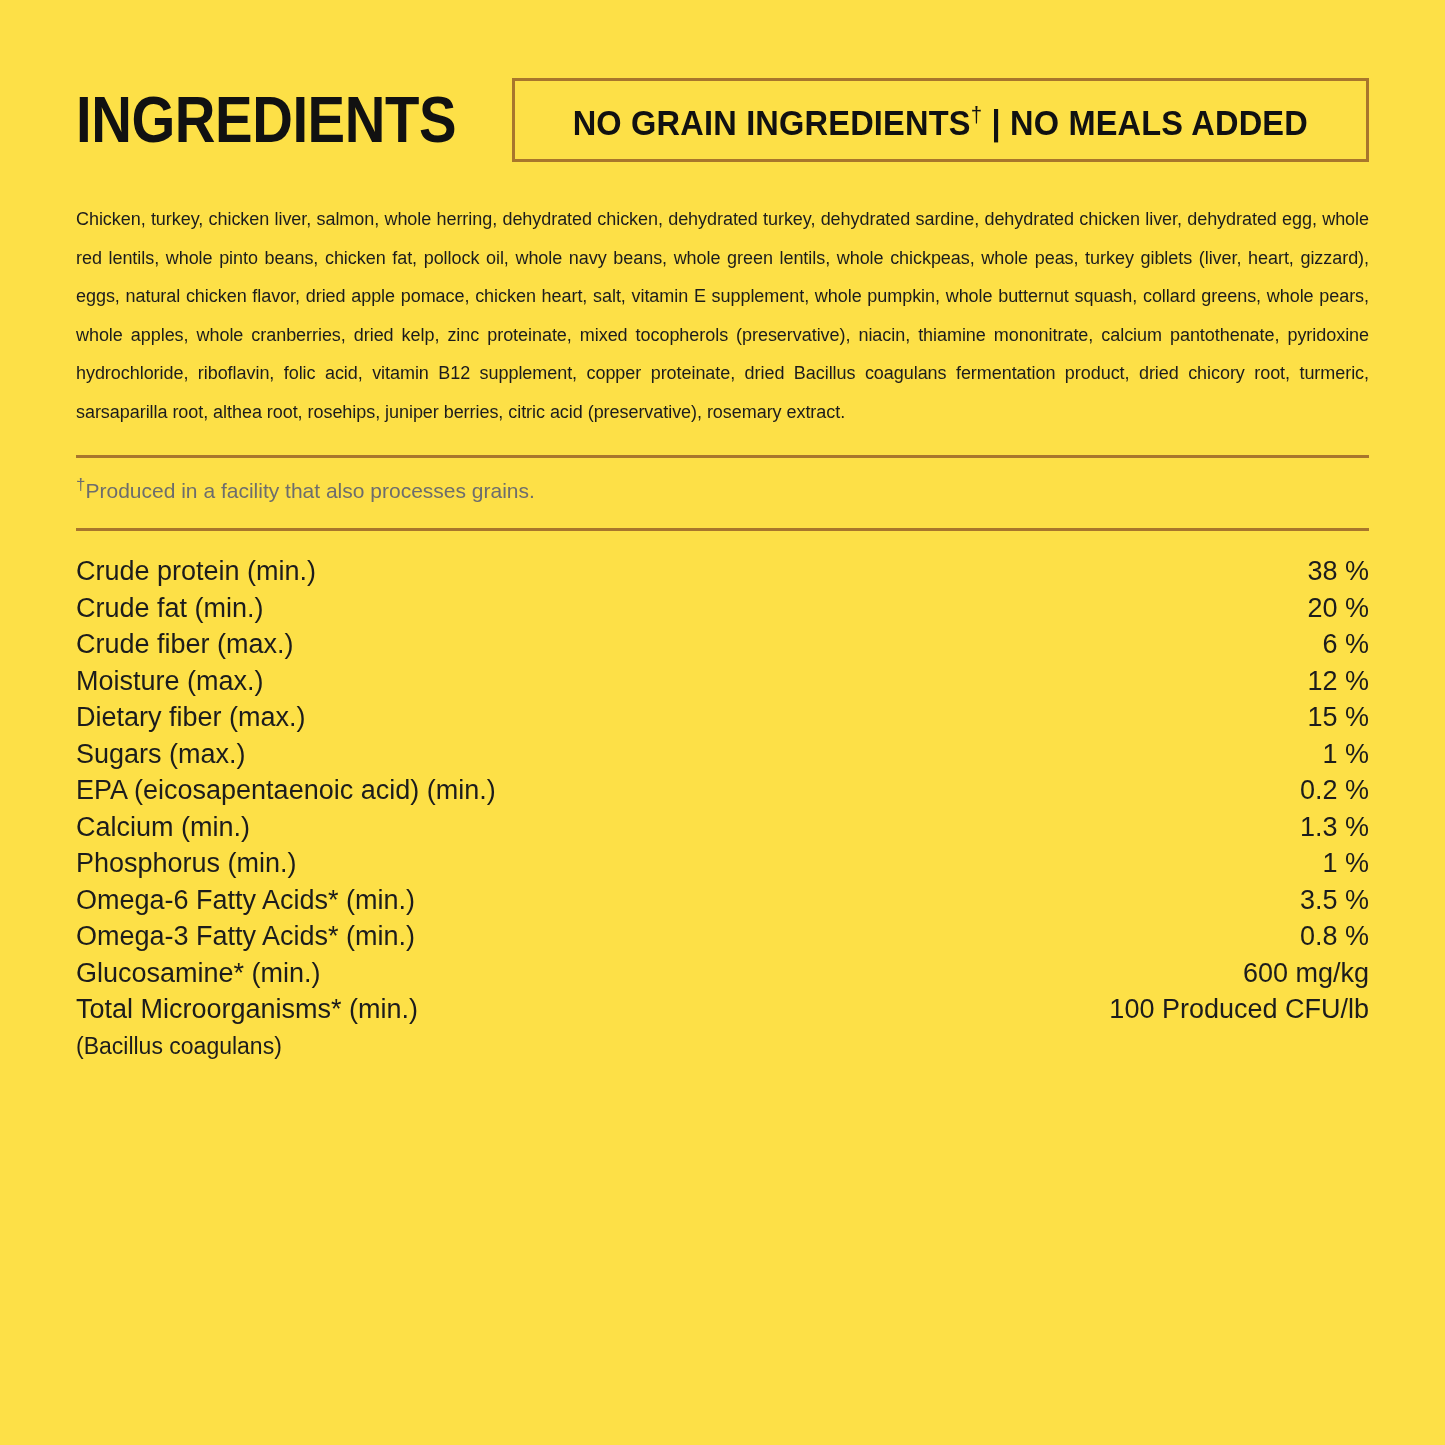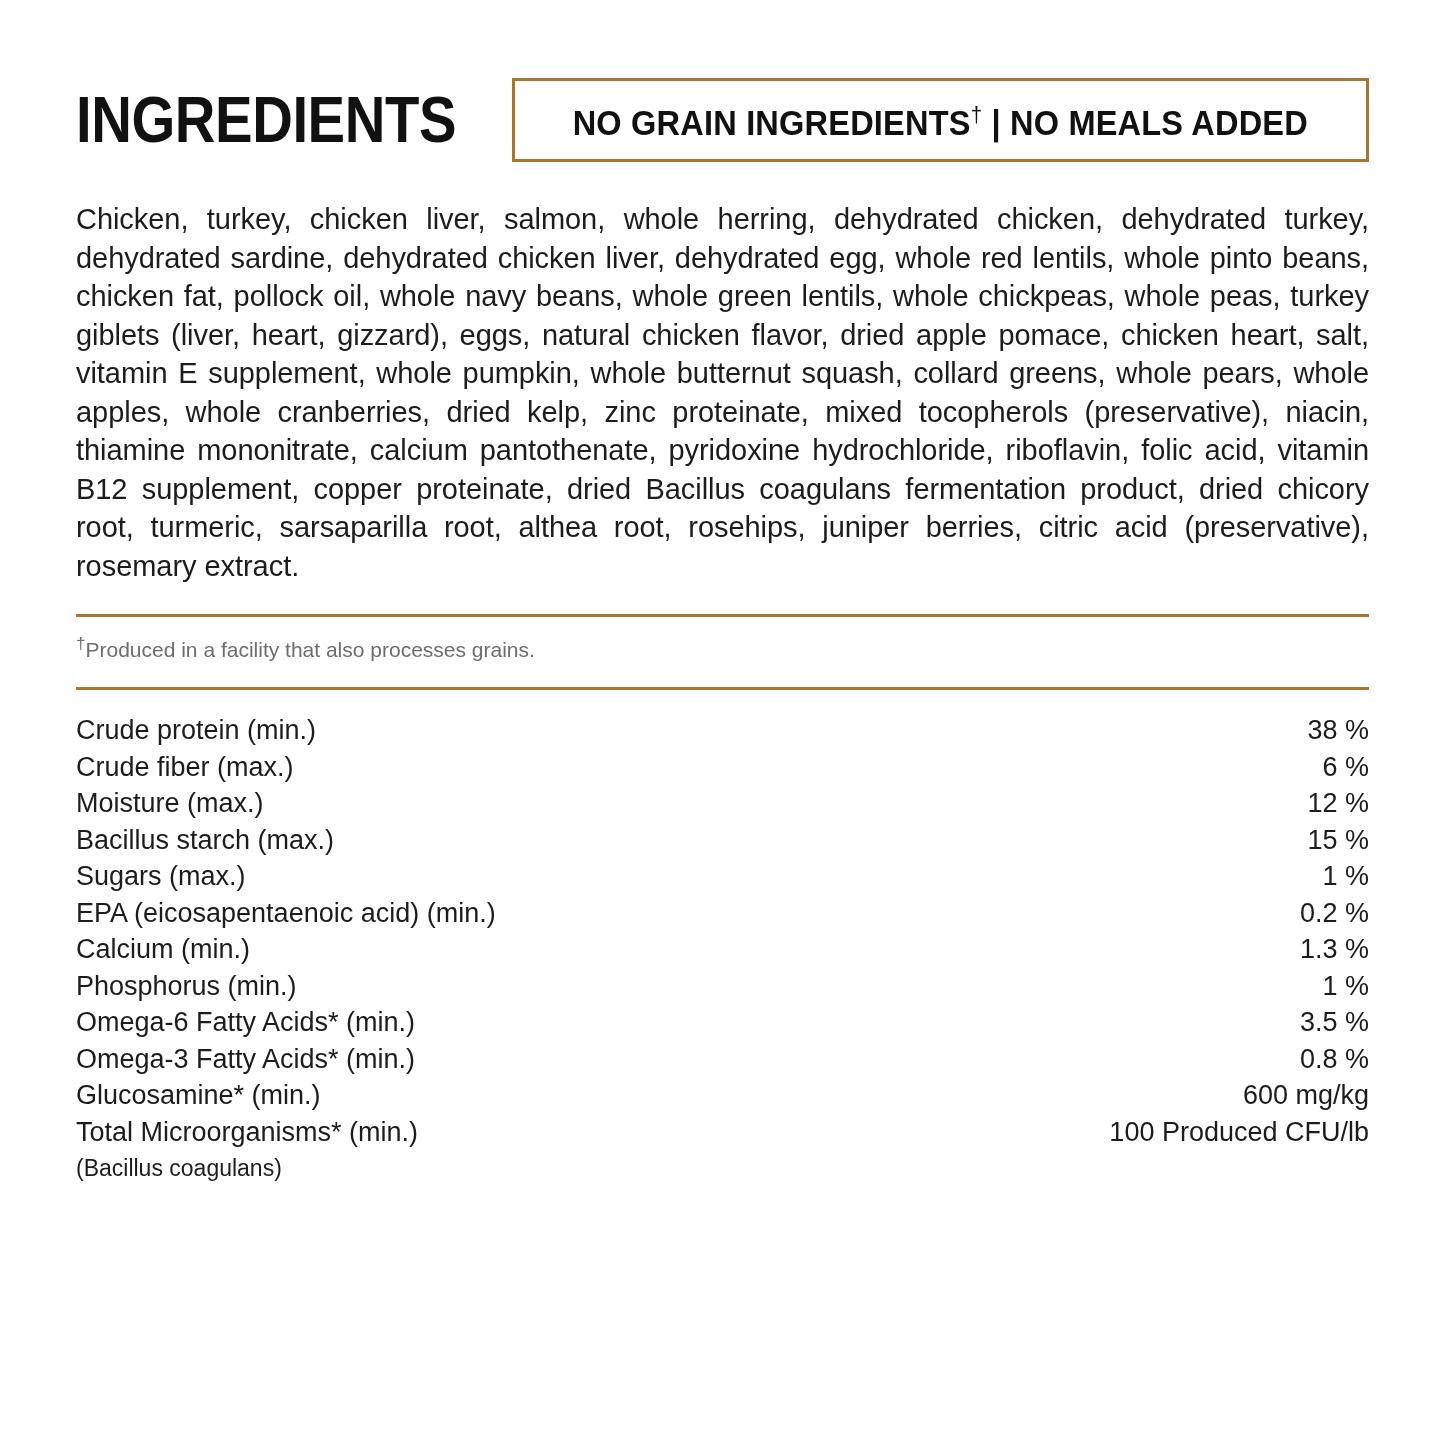--- a/index.html
+++ b/index.html
@@ -13,21 +13,21 @@
     font-family: "Liberation Sans", sans-serif;
     color: #1a1a1a;
     overflow: hidden;
   }
   .page {
     position: relative;
     width: 1445px;
     height: 1445px;
     box-sizing: border-box;
     padding: 66px 76px 0 76px;
-    background: #ffffff;
+    background: #fde047;
   }
 
   
   .header-row {
     display: flex;
     align-items: center;
     justify-content: space-between;
     height: 108px;
   }
   .section-title {
@@ -62,21 +62,21 @@
   }
   .claim-text sup {
     font-size: 22px;
     vertical-align: super;
     font-weight: 400;
   }
 
   
   .ingredients-body {
     margin-top: 26px;
-    font-size: 29px;
+    font-size: 18px;
     line-height: 38.5px;
     color: #1c1c1c;
     text-align: justify;
     text-justify: inter-word;
     letter-spacing: -0.05px;
   }
 
   .rule {
     border: 0;
     border-top: 3px solid #a8762c;
@@ -147,29 +147,33 @@
 
   <hr class="ga-rule">
 
   <table class="ga-table">
     <tbody>
       <tr>
         <td>Crude protein (min.)</td>
         <td class="val">38 %</td>
       </tr>
       <tr>
+        <td>Crude fat (min.)</td>
+        <td class="val">20 %</td>
+      </tr>
+      <tr>
         <td>Crude fiber (max.)</td>
         <td class="val">6 %</td>
       </tr>
       <tr>
         <td>Moisture (max.)</td>
         <td class="val">12 %</td>
       </tr>
       <tr>
-        <td>Bacillus starch (max.)</td>
+        <td>Dietary fiber (max.)</td>
         <td class="val">15 %</td>
       </tr>
       <tr>
         <td>Sugars (max.)</td>
         <td class="val">1 %</td>
       </tr>
       <tr>
         <td>EPA (eicosapentaenoic acid) (min.)</td>
         <td class="val">0.2 %</td>
       </tr>

